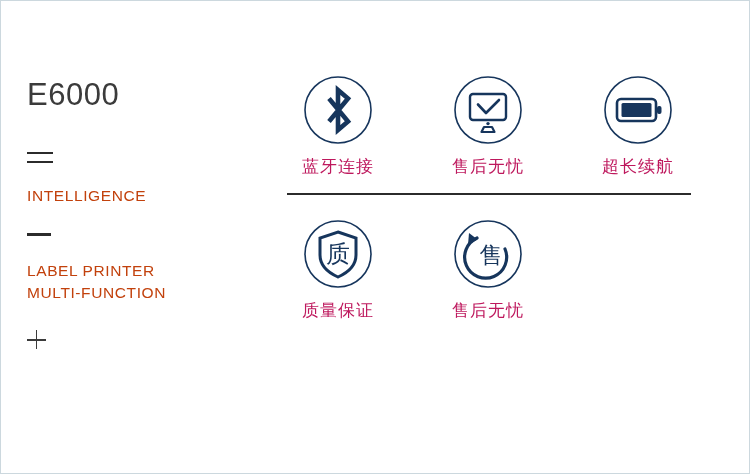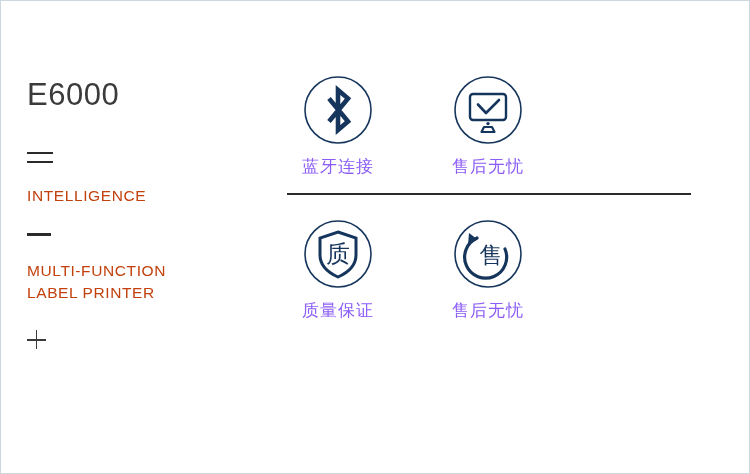--- a/index.html
+++ b/index.html
@@ -96,21 +96,21 @@
     align-items: center;
   }
   .icon-circle {
     width: 70px;
     height: 70px;
     display: block;
   }
   .feature-label {
     margin-top: 13px;
     font-size: 17px;
-    color: #8b5cf6;
+    color: #be185d;
     letter-spacing: 1px;
     line-height: 1;
     white-space: nowrap;
   }
   #grid-divider {
     margin: 18px 0 0 24px;
     width: 404px;
     height: 0;
     border-top: 2px solid #2b2b2b;
   }
@@ -129,22 +129,22 @@
 
     <div class="rule-equals"></div>
 
     <div class="tagline">
       <div>INTELLIGENCE</div>
     </div>
 
     <div class="rule-dash"></div>
 
     <div class="tagline second">
+      <div>LABEL PRINTER</div>
       <div>MULTI-FUNCTION</div>
-      <div>LABEL PRINTER</div>
     </div>
 
     <div class="plus-mark"></div>
   </div>
 
   <div id="feature-grid">
 
     <div class="feature-row top">
 
       <div class="feature-cell">
@@ -159,20 +159,29 @@
         <svg class="icon-circle" viewBox="0 0 70 70">
           <circle cx="35" cy="35" r="33" fill="none" stroke="#16355c" stroke-width="1.6"></circle>
           <rect x="17" y="19" width="36" height="26" rx="3" ry="3" fill="none" stroke="#16355c" stroke-width="2.4"></rect>
           <path d="M25 29.5 L33 38 L46 25" fill="none" stroke="#16355c" stroke-width="2.6" stroke-linecap="round" stroke-linejoin="round"></path>
           <circle cx="35" cy="48.6" r="1.7" fill="#16355c"></circle>
           <path d="M31 52 L39 52 L41.5 57 L28.5 57 Z" fill="none" stroke="#16355c" stroke-width="2.2" stroke-linejoin="round"></path>
         </svg>
         <div class="feature-label">售后无忧</div>
       </div>
 
+      <div class="feature-cell">
+        <svg class="icon-circle" viewBox="0 0 70 70">
+          <circle cx="35" cy="35" r="33" fill="none" stroke="#16355c" stroke-width="1.6"></circle>
+          <rect x="14" y="24" width="39" height="22" rx="4" ry="4" fill="none" stroke="#16355c" stroke-width="2.6"></rect>
+          <rect x="18.5" y="28" width="30" height="14" rx="1.5" ry="1.5" fill="#16355c"></rect>
+          <rect x="54" y="31" width="4.5" height="8" rx="2" ry="2" fill="#16355c"></rect>
+        </svg>
+        <div class="feature-label">超长续航</div>
+      </div>
     </div>
 
     <div id="grid-divider"></div>
 
     <div class="feature-row bottom">
 
 
       <div class="feature-cell">
         <svg class="icon-circle" viewBox="0 0 70 70">
           <circle cx="35" cy="35" r="33" fill="none" stroke="#16355c" stroke-width="1.6"></circle>

